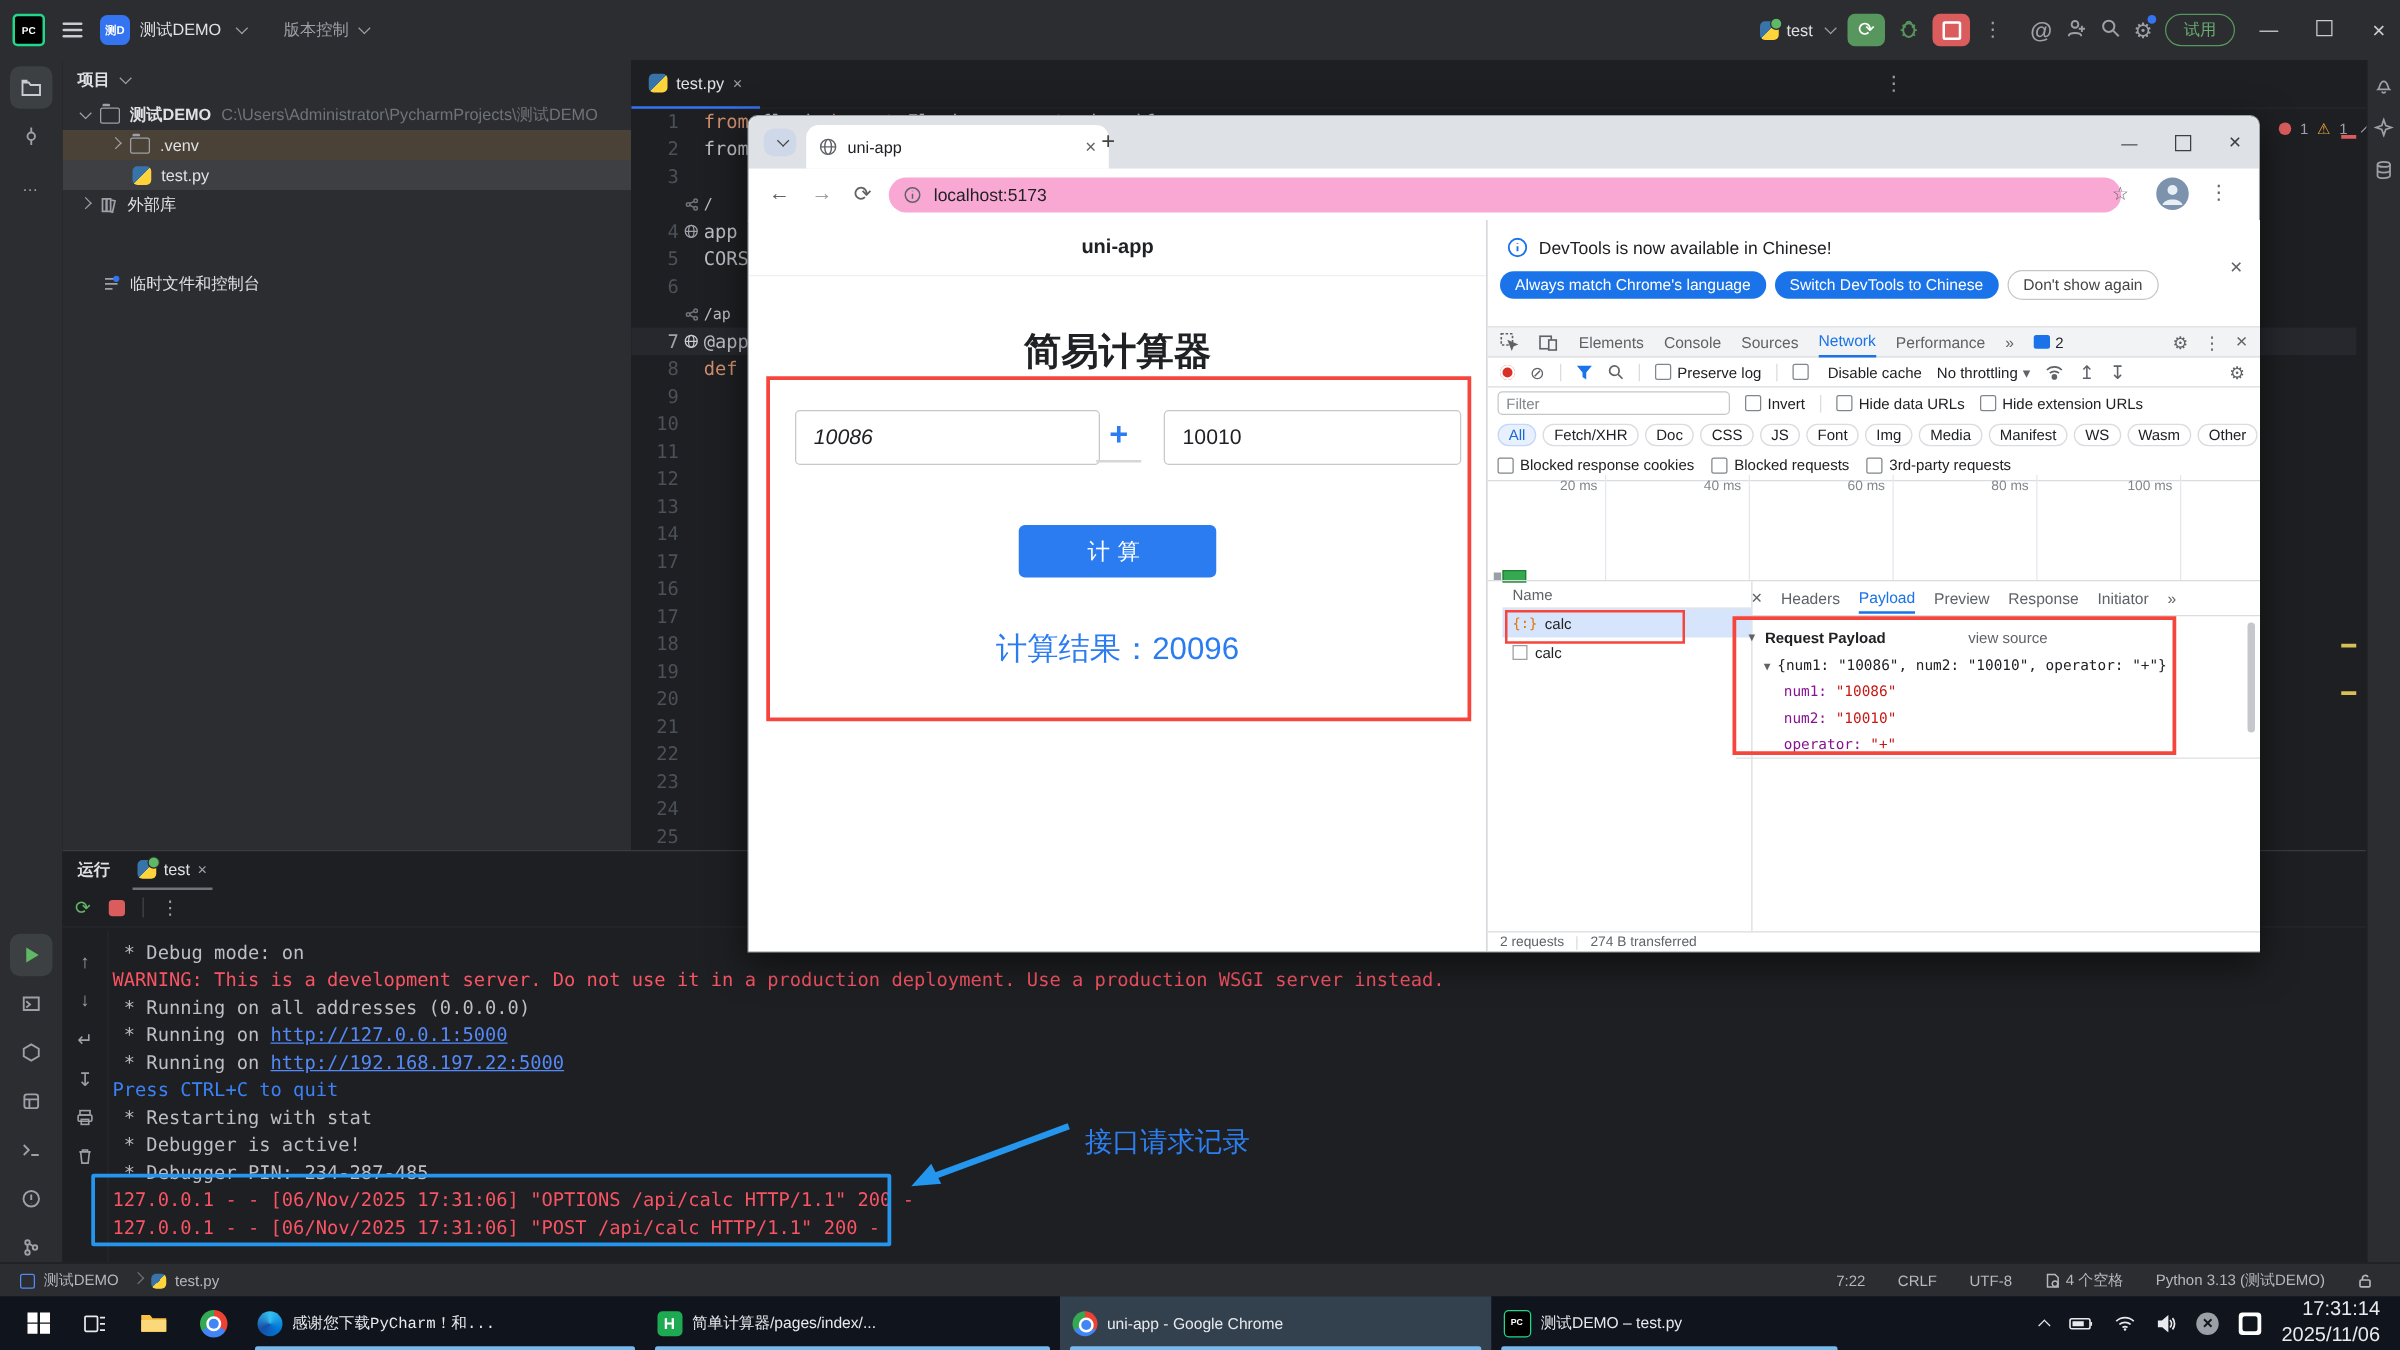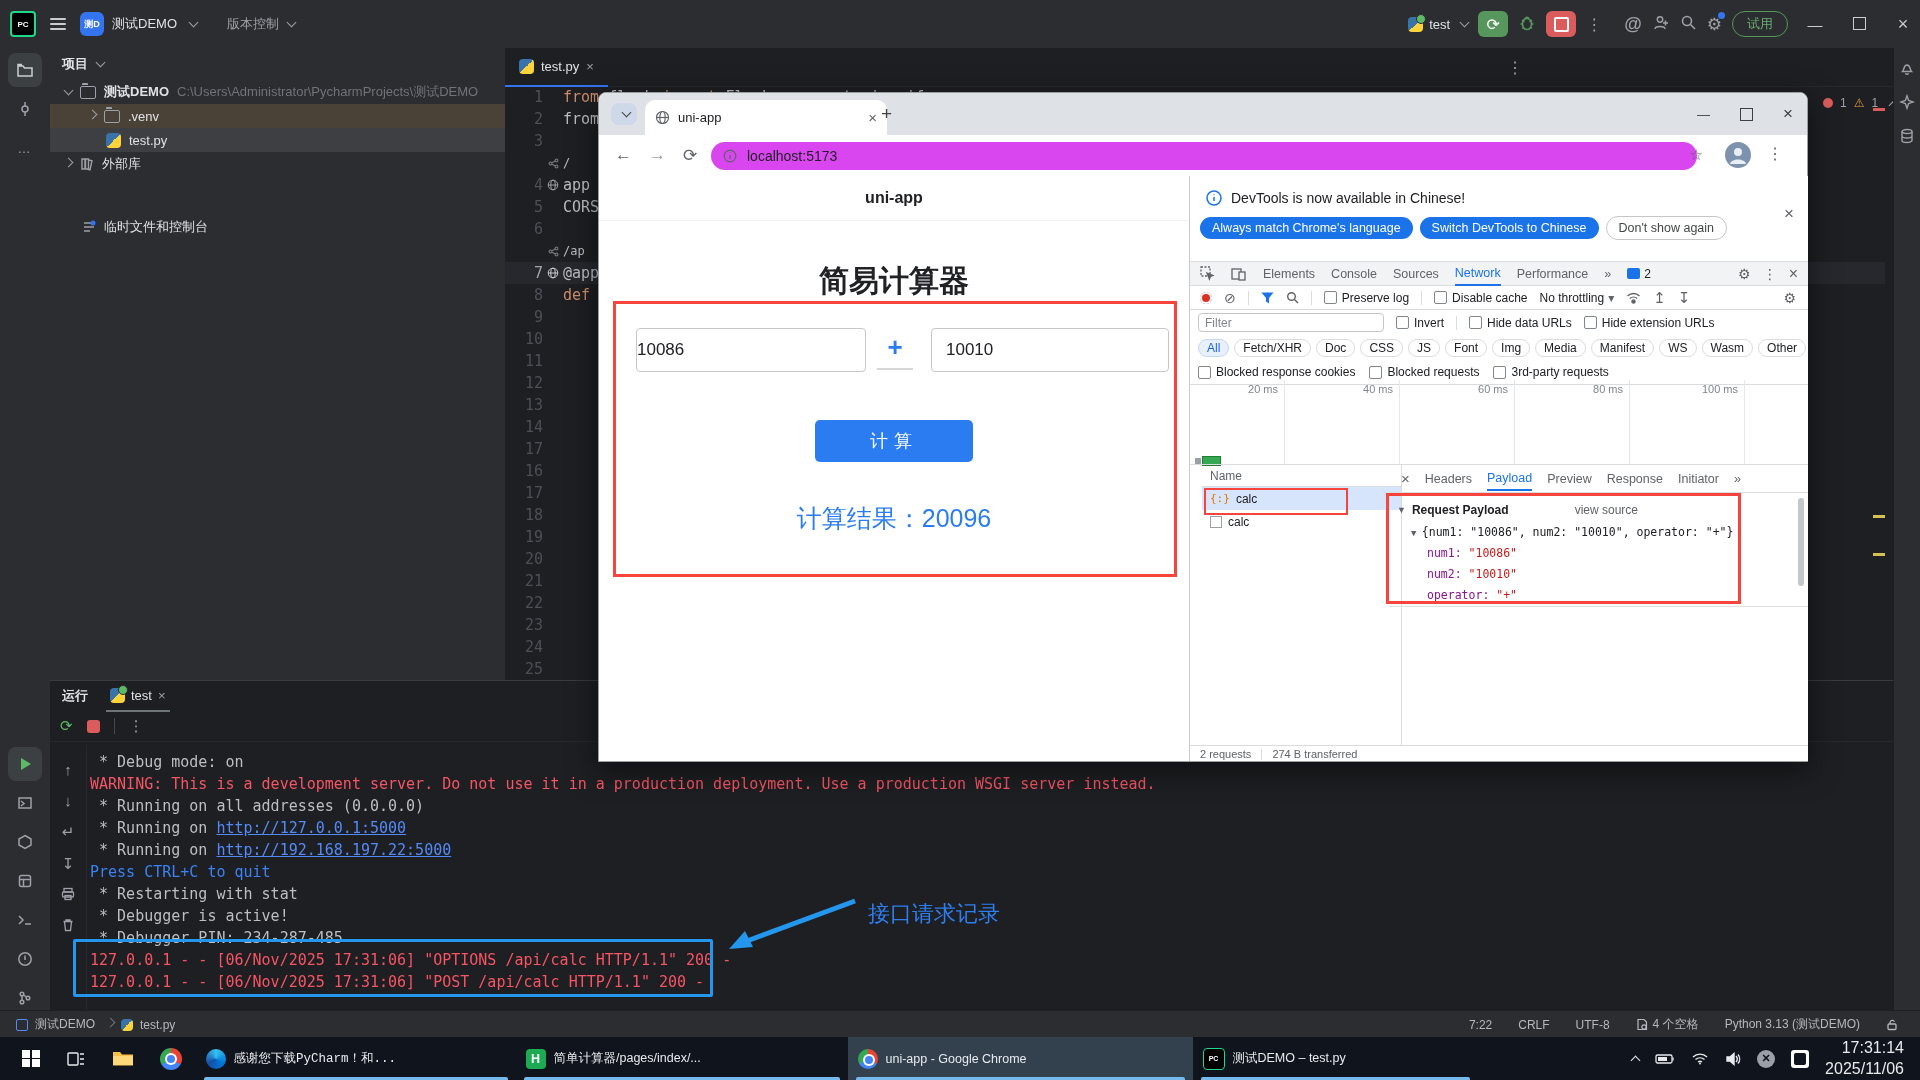--- a/index.html
+++ b/index.html
@@ -75,21 +75,21 @@
   .chromeball{width:22px;height:22px;border-radius:50%;background:conic-gradient(#ea4335 0 120deg,#4285f4 120deg 240deg,#34a853 240deg 360deg);position:relative;}
   .chromeball:before{content:"";position:absolute;left:5px;top:5px;width:12px;height:12px;border-radius:50%;background:#fff;}
   .chromeball:after{content:"";position:absolute;left:7px;top:7px;width:8px;height:8px;border-radius:50%;background:#4285f4;}
   
   #chrome{left:598px;top:92px;width:1208px;height:668px;background:#fff;z-index:10;
      box-shadow:0 8px 30px rgba(0,0,0,.55);border:1px solid #9aa0a6;border-radius:8px 8px 0 0;color:#202124;}
   #chrometop{height:42px;background:#dee1e6;border-radius:8px 8px 0 0;position:relative;}
   .tab{position:absolute;left:46px;top:7px;width:222px;height:35px;background:#fff;border-radius:10px 10px 0 0;
       display:flex;align-items:center;padding:0 10px;gap:8px;font-size:13px;}
   #chromebar{height:41px;background:#fff;border-bottom:1px solid #dadce0;position:relative;}
-  .urlpill{position:absolute;left:112px;top:7px;width:962px;height:28px;background:#d946ef;border-radius:14px;
+  .urlpill{position:absolute;left:112px;top:7px;width:962px;height:28px;background:#f9a8d4;border-radius:14px;
       display:flex;align-items:center;gap:10px;padding:0 12px;font-size:14px;color:#202124;}
   .navbtn{color:#5f6368;font-size:17px;}
   #apppage{position:absolute;left:0;top:83px;width:590px;height:585px;background:#fff;overflow:hidden;}
   #devtools{position:absolute;left:590px;top:83px;width:618px;height:585px;background:#fff;border-left:1px solid #c9ccd1;font-size:12px;color:#202124;overflow:hidden;}
   .dtbtn{background:#1a73e8;color:#fff;border-radius:13px;padding:4px 12px;font-size:12.5px;white-space:nowrap;}
   .dtbtn.ghost{background:#fff;color:#444746;border:1px solid #c4c7c5;}
   .dttab{color:#5f6368;font-size:12.5px;padding:4px 0;}
   .dttab.sel{color:#1a73e8;border-bottom:2px solid #1a73e8;}
   .cbx{width:11px;height:11px;border:1.5px solid #80868b;border-radius:2px;background:#fff;flex:none;}
   .chip{border:1px solid #dadce0;border-radius:11px;padding:1px 8px;font-size:12px;color:#202124;white-space:nowrap;}
@@ -617,21 +617,21 @@
             <path d="M5 22 c1-6 15-6 16 0 z" fill="#e8eef5"></path>
           </svg>
       </div>
       <div class="abs" style="right:24px;top:9px;color:#5f6368;font-size:16px;">⋮</div>
     </div>
 
     <div id="apppage">
       <div style="height:44px;display:flex;align-items:center;justify-content:center;font-weight:bold;font-size:16px;border-bottom:1px solid #f0f0f0;">uni-app</div>
       <div style="text-align:center;font-size:30px;font-weight:bold;margin-top:40px;">简易计算器</div>
       <div class="redbox" style="left:14px;top:125px;width:558px;height:270px;"></div>
-      <div class="abs" style="left:37px;top:152px;width:228px;height:42px;border:1px solid #c8c8c8;border-radius:4px;display:flex;align-items:center;font-size:17px;">
+      <div class="abs" style="left:37px;top:152px;width:228px;height:42px;border:1px solid #c8c8c8;border-radius:4px;display:flex;align-items:center;padding-left:14px;font-size:17px;font-style:italic;">
           <span>10086</span>
         </div>
       <div class="abs" style="left:278px;top:152px;width:36px;text-align:center;">
         <div style="color:#2a7cf0;font-size:26px;font-weight:bold;line-height:38px;">+</div>
         <div style="height:2px;background:#d6d6d6;margin-top:2px;"></div>
       </div>
       <div class="abs" style="left:332px;top:152px;width:222px;height:42px;border:1px solid #c8c8c8;border-radius:4px;display:flex;align-items:center;padding-left:14px;font-size:17px;">
           <span>10010</span>
         </div>
       <div class="abs" style="left:216px;top:244px;width:158px;height:42px;background:#2a7cf0;border-radius:5px;color:#fff;display:flex;align-items:center;justify-content:center;font-size:18px;letter-spacing:6px;">计算</div>
@@ -692,21 +692,21 @@
         <svg width="13" height="13" viewBox="0 0 13 13" fill="none" stroke="#5f6368" stroke-width="1.4">
             <circle cx="5.5" cy="5.5" r="3.8"></circle>
             <path d="M8.5 8.5 L12 12"></path>
           </svg>
         <span style="width:1px;height:14px;background:#dadce0;"></span>
         <span class="r" style="gap:5px;">
             <span class="cbx"></span>
             <span>Preserve log</span>
           </span>
         <span style="width:1px;height:14px;background:#dadce0;"></span>
-        <span class="r" style="gap:5px;">
+        <span class="r" style="gap:15px;">
             <span class="cbx"></span>
             <span>Disable cache</span>
           </span>
         <span class="r" style="gap:4px;">
             <span>No throttling</span>
             <span style="color:#5f6368;">▾</span>
           </span>
         <svg width="15" height="12" viewBox="0 0 15 12" fill="none" stroke="#5f6368" stroke-width="1.3">
             <path d="M1.5 4 a8.5 8.5 0 0 1 12 0 M3.8 6.5 a5.5 5.5 0 0 1 7.4 0"></path>
             <circle cx="7.5" cy="9.5" r="1.6" fill="#5f6368"></circle>

